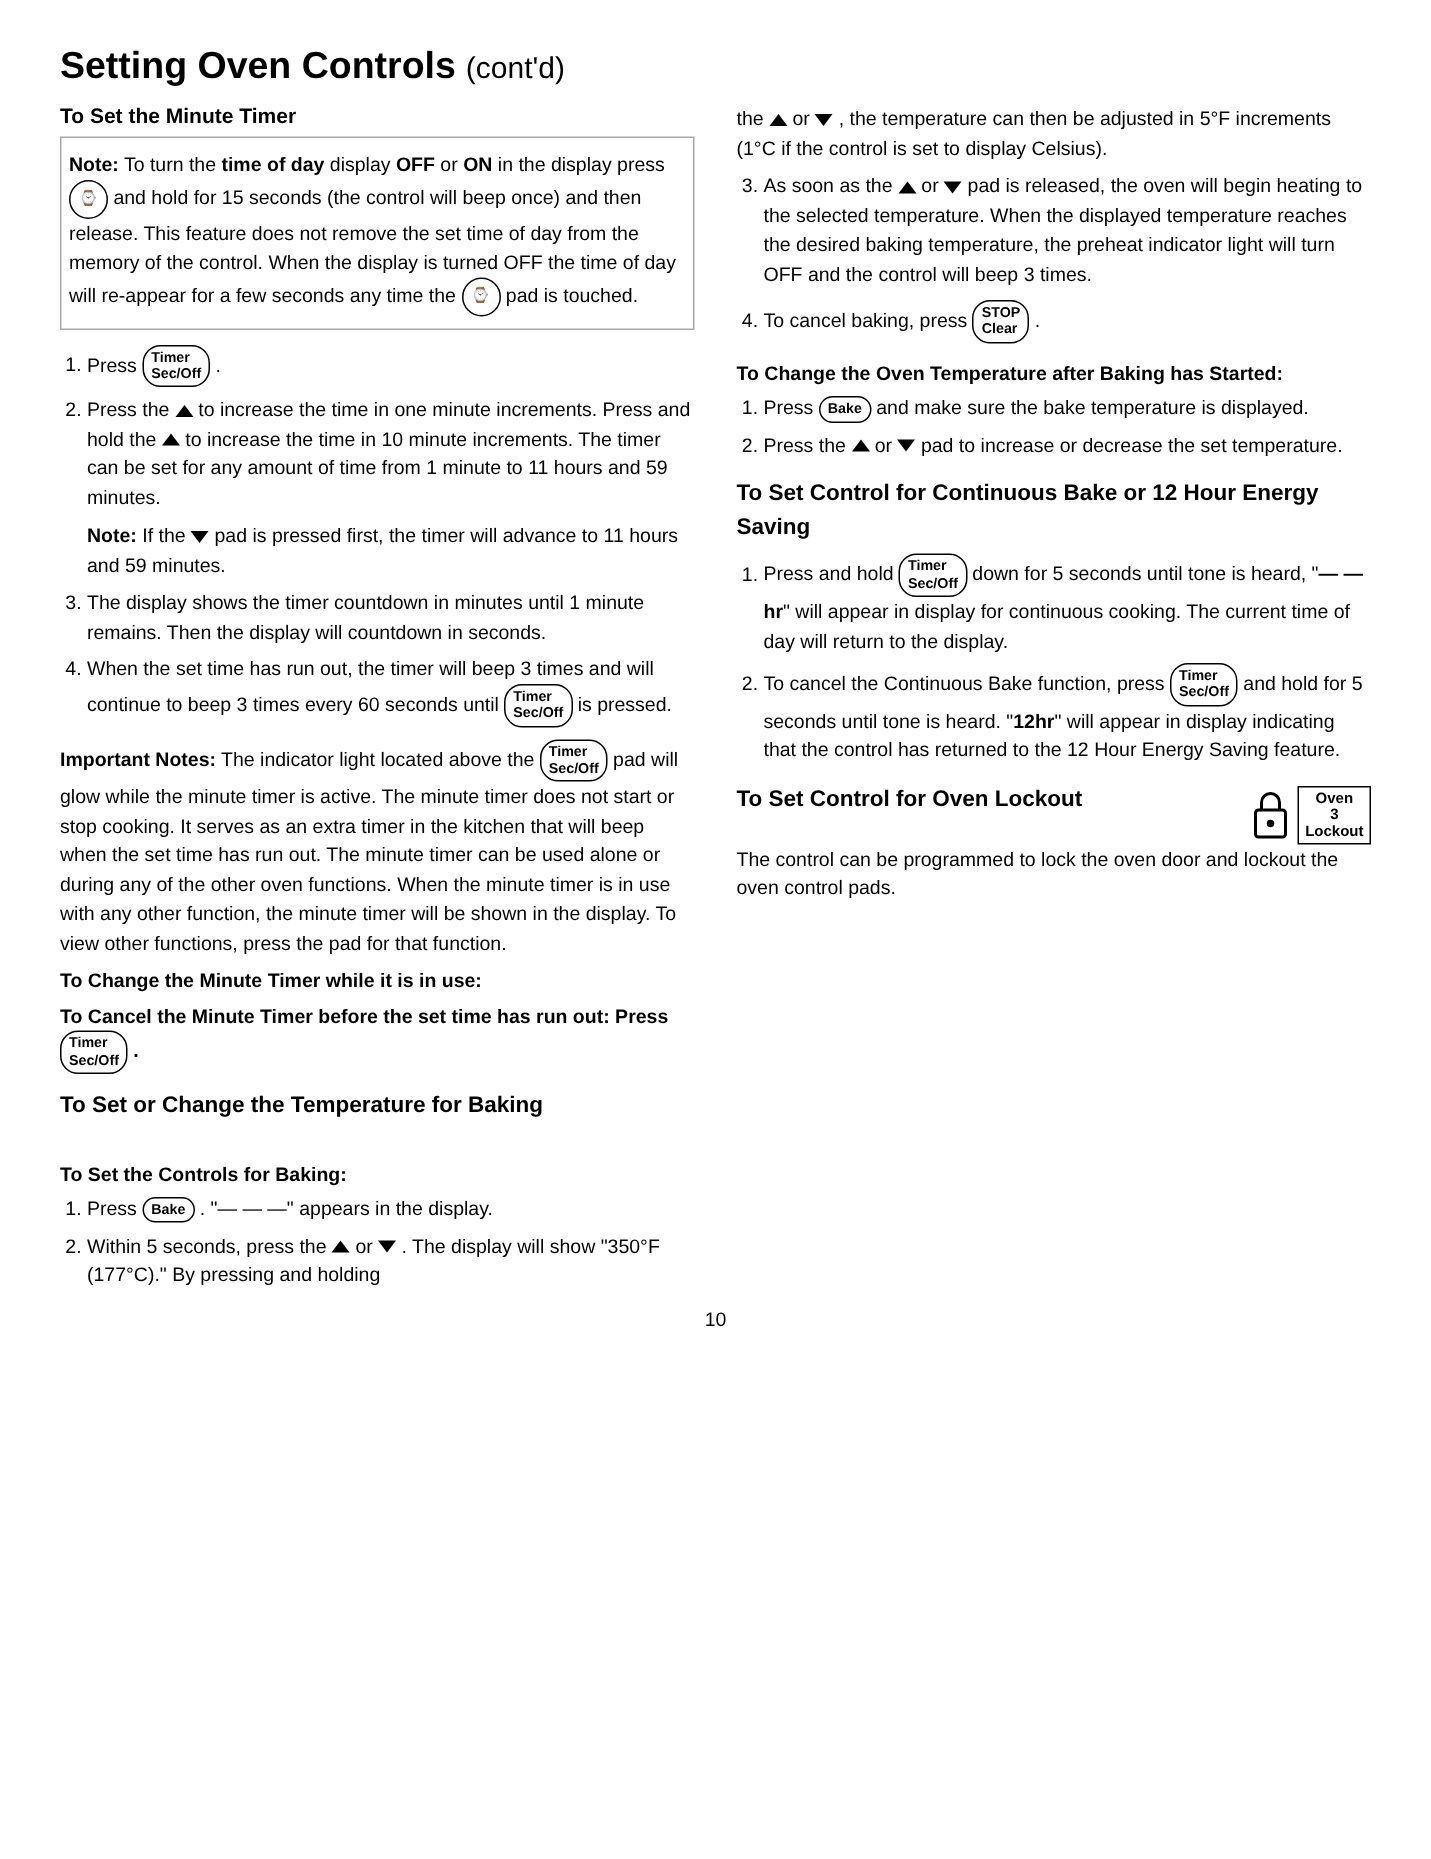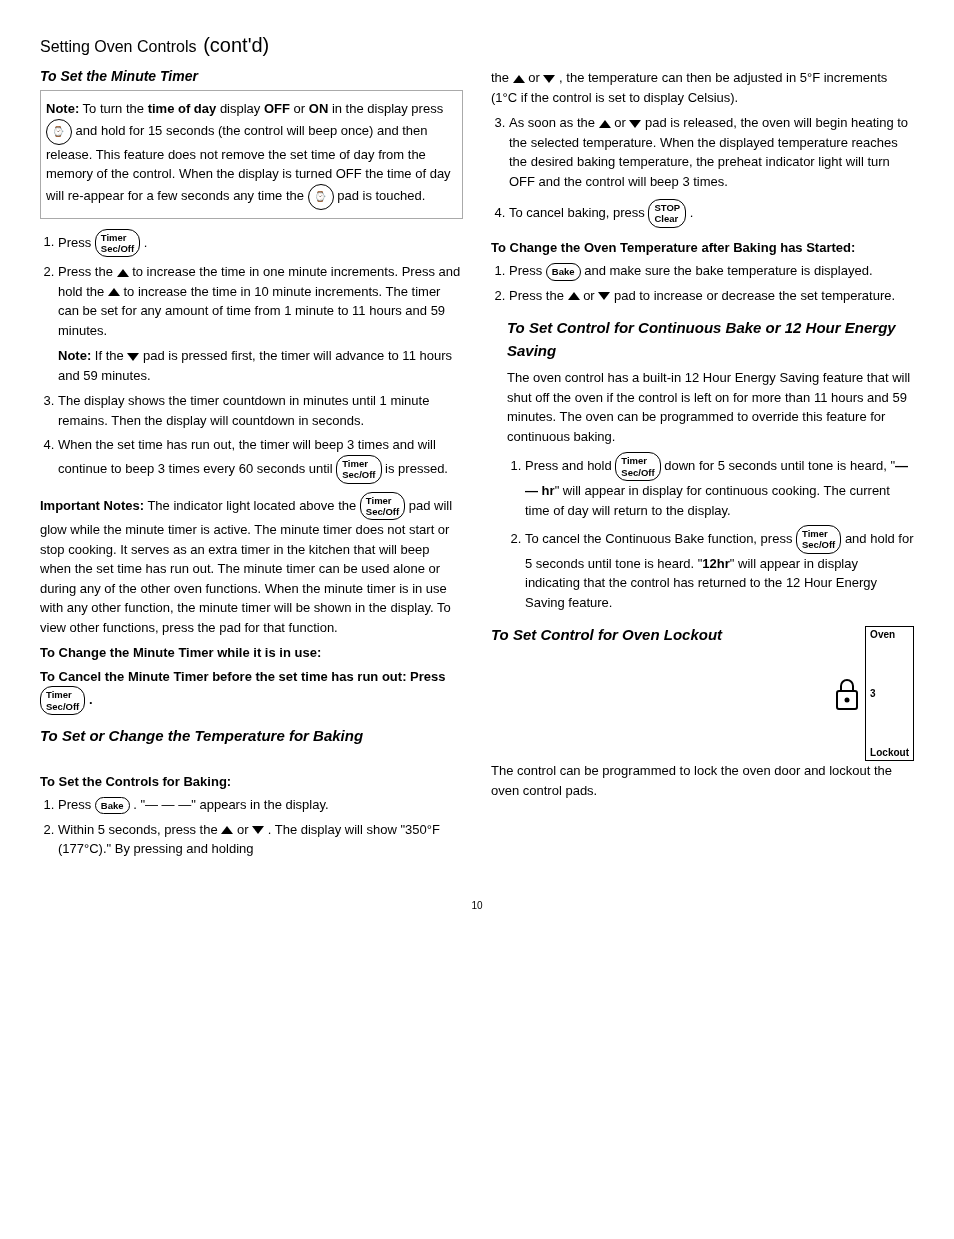--- a/index.html
+++ b/index.html
@@ -12,28 +12,27 @@
       min-height: 1239px;
       padding: 30px 40px;
     }
 
     .page-title {
       font-size: 24px;
       font-weight: bold;
       margin-bottom: 4px;
     }
     .page-title span {
-      font-weight: normal;
-      font-size: 16px;
+      font-weight: bold;
+      font-size: 25px;
     }
     .section-heading {
       font-size: 14px;
       font-weight: bold;
       margin-bottom: 6px;
-      font-style: italic;
     }
     .sub-heading {
       font-weight: bold;
       font-size: 13px;
       margin-bottom: 4px;
     }
 
     .two-col {
       display: flex;
       gap: 28px;
@@ -120,39 +119,38 @@
       height: 0;
       border-left: 6px solid transparent;
       border-right: 6px solid transparent;
       border-top: 8px solid #000;
       vertical-align: middle;
     }
 
     .oven-lockout-label {
       display: inline-flex;
       flex-direction: column;
-      align-items: flex-start;
+      align-items: center;
       font-size: 10px;
       font-weight: bold;
       border: 1.5px solid #000;
       padding: 2px 4px;
       vertical-align: middle;
-      gap: 48px;
     }
 
     .lockout-group {
       display: flex;
       align-items: flex-start;
       gap: 8px;
     }
 
     .page-number {
       text-align: center;
-      margin-top: 33px;
-      font-size: 10px;
+      margin-top: 4px;
+      font-size: 13px;
     }
   </style>
 </head>
 <body>
 
 <div>
 
   <div style="margin-bottom: 10px;">
     <span class="page-title">
       <span>Setting Oven Controls</span>
@@ -208,23 +206,22 @@
         <li style="margin-bottom:8px;">As soon as the <span class="arrow-up"></span> or <span class="arrow-down"></span> pad is released, the oven will begin heating to the selected temperature. When the displayed temperature reaches the desired baking temperature, the preheat indicator light will turn OFF and the control will beep 3 times.</li>
         <li>To cancel baking, press <span class="circle-btn-wide">STOP<br>Clear</span> .</li>
       </ol>
 
       <p class="sub-heading" style="margin-top:10px;">To Change the Oven Temperature after Baking has Started:</p>
       <ol>
         <li>Press <span class="circle-btn-wide">Bake</span> and make sure the bake temperature is displayed.</li>
         <li>Press the <span class="arrow-up"></span> or <span class="arrow-down"></span> pad to increase or decrease the set temperature.</li>
       </ol>
 
-      <div style="margin-top:12px;margin-left:16px;">
+      <div style="margin-top:12px;">
         <p class="section-heading" style="font-size:15px;"><b>To Set Control for Continuous Bake or 12 Hour Energy Saving</b></p>
-        <p>The oven control has a built-in 12 Hour Energy Saving feature that will shut off the oven if the control is left on for more than 11 hours and 59 minutes. The oven can be programmed to override this feature for continuous baking.</p>
 
         <ol>
           <li>Press and hold <span class="circle-btn-wide">Timer<br>Sec/Off</span> down for 5 seconds until tone is heard, "<b>— — hr</b>" will appear in display for continuous cooking. The current time of day will return to the display.</li>
           <li>To cancel the Continuous Bake function, press <span class="circle-btn-wide">Timer<br>Sec/Off</span> and hold for 5 seconds until tone is heard. "<b>12hr</b>" will appear in display indicating that the control has returned to the 12 Hour Energy Saving feature.</li>
         </ol>
       </div>
 
       <div style="margin-top:12px;">
         <div class="lockout-group">
           <p class="section-heading" style="font-size:15px; flex:1;">To Set Control for Oven Lockout</p>

